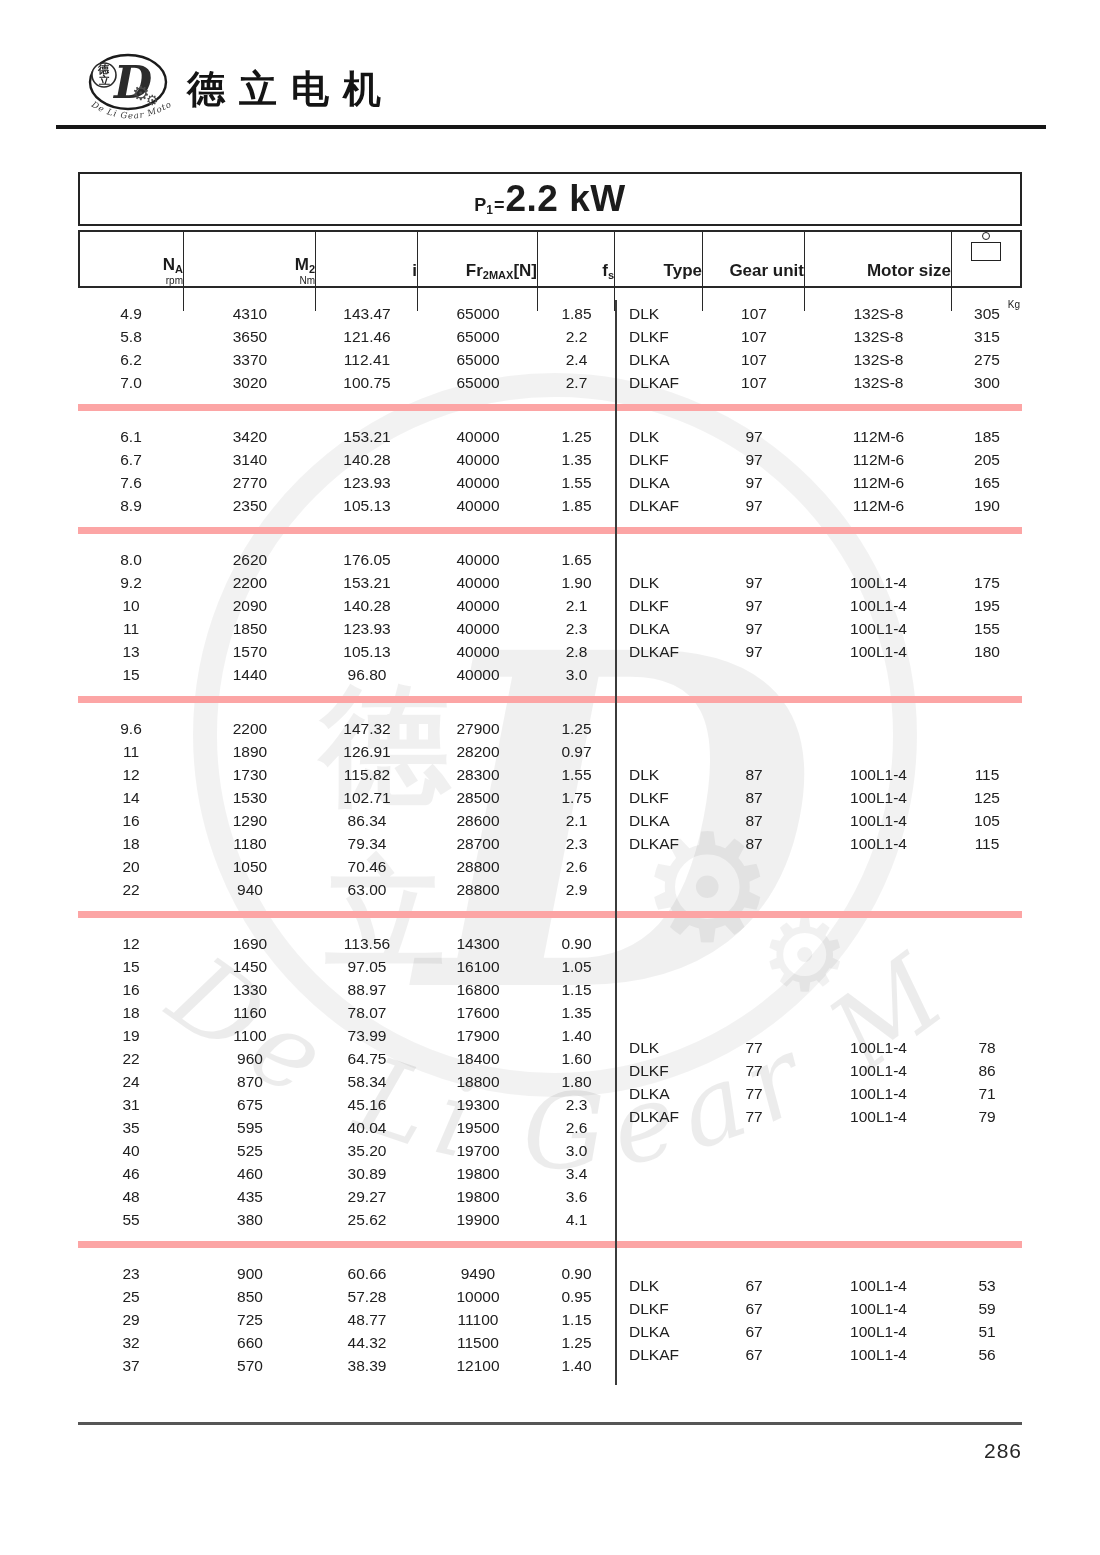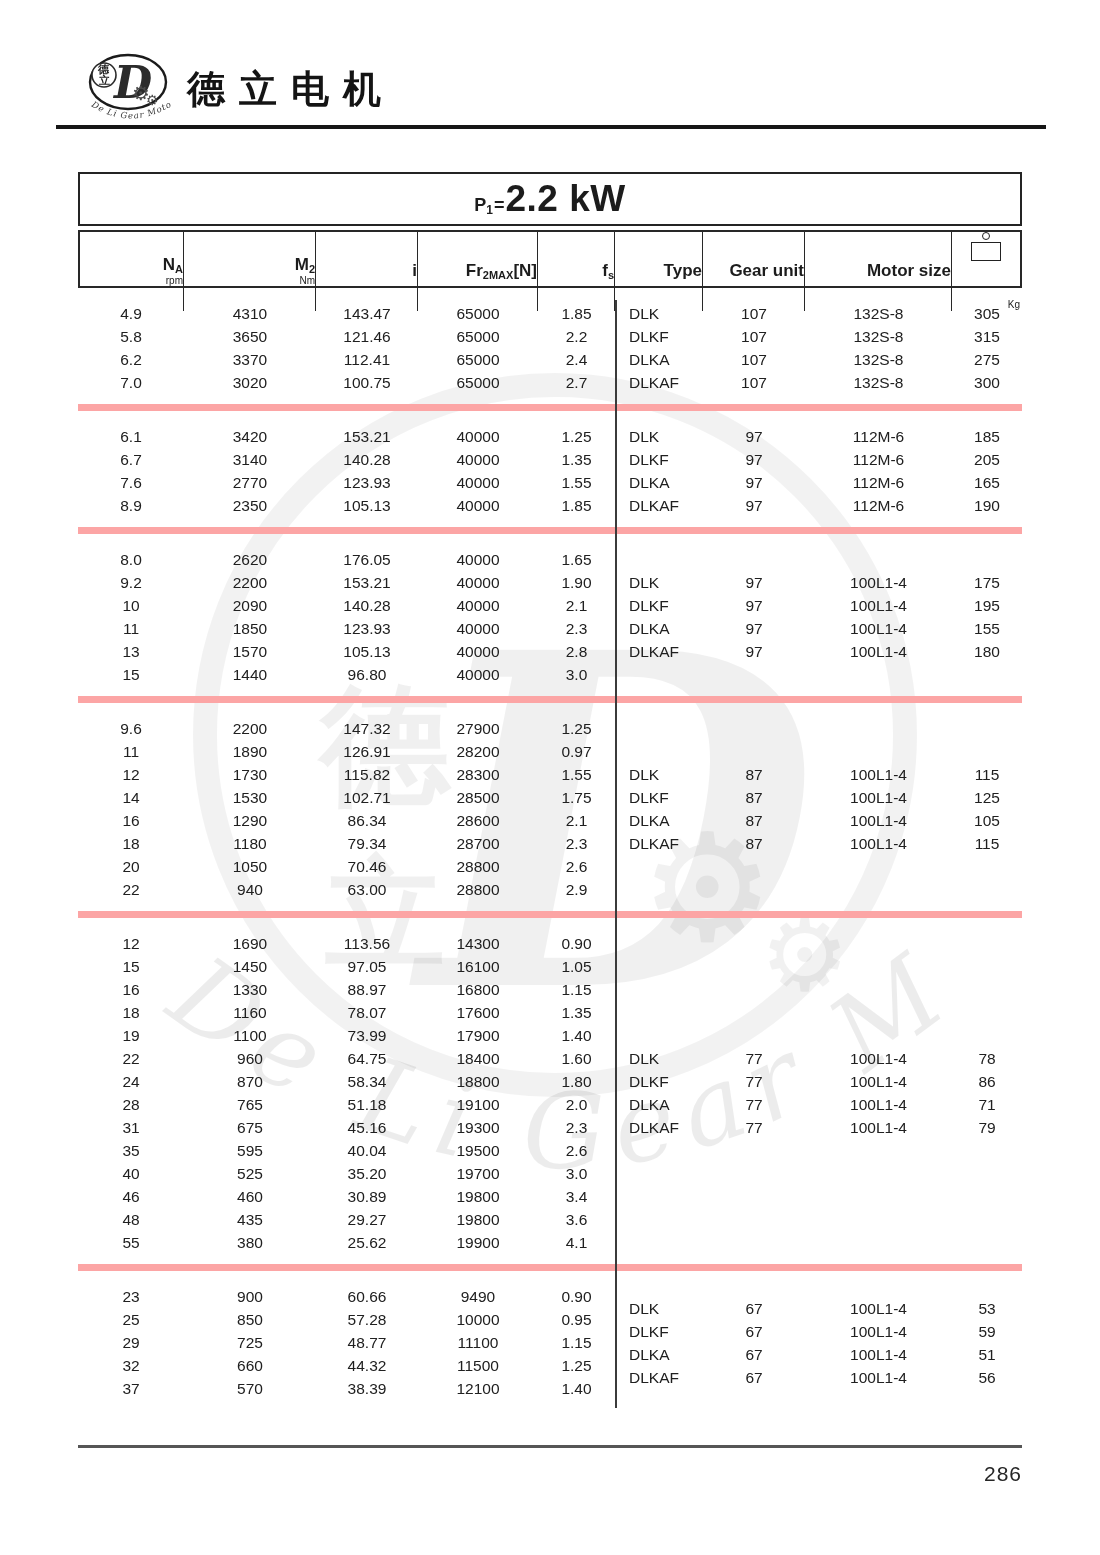--- a/index.html
+++ b/index.html
@@ -469,27 +469,20 @@
               <div class="bcell lc4">1.60</div>
             </div>
             <div class="brow">
               <div class="bcell lc0">24</div>
               <div class="bcell lc1">870</div>
               <div class="bcell lc2">58.34</div>
               <div class="bcell lc3">18800</div>
               <div class="bcell lc4">1.80</div>
             </div>
             <div class="brow">
-              <div class="bcell lc0">28</div>
-              <div class="bcell lc1">765</div>
-              <div class="bcell lc2">51.18</div>
-              <div class="bcell lc3">19100</div>
-              <div class="bcell lc4">2.0</div>
-            </div>
-            <div class="brow">
               <div class="bcell lc0">31</div>
               <div class="bcell lc1">675</div>
               <div class="bcell lc2">45.16</div>
               <div class="bcell lc3">19300</div>
               <div class="bcell lc4">2.3</div>
             </div>
             <div class="brow">
               <div class="bcell lc0">35</div>
               <div class="bcell lc1">595</div>
               <div class="bcell lc2">40.04</div>

